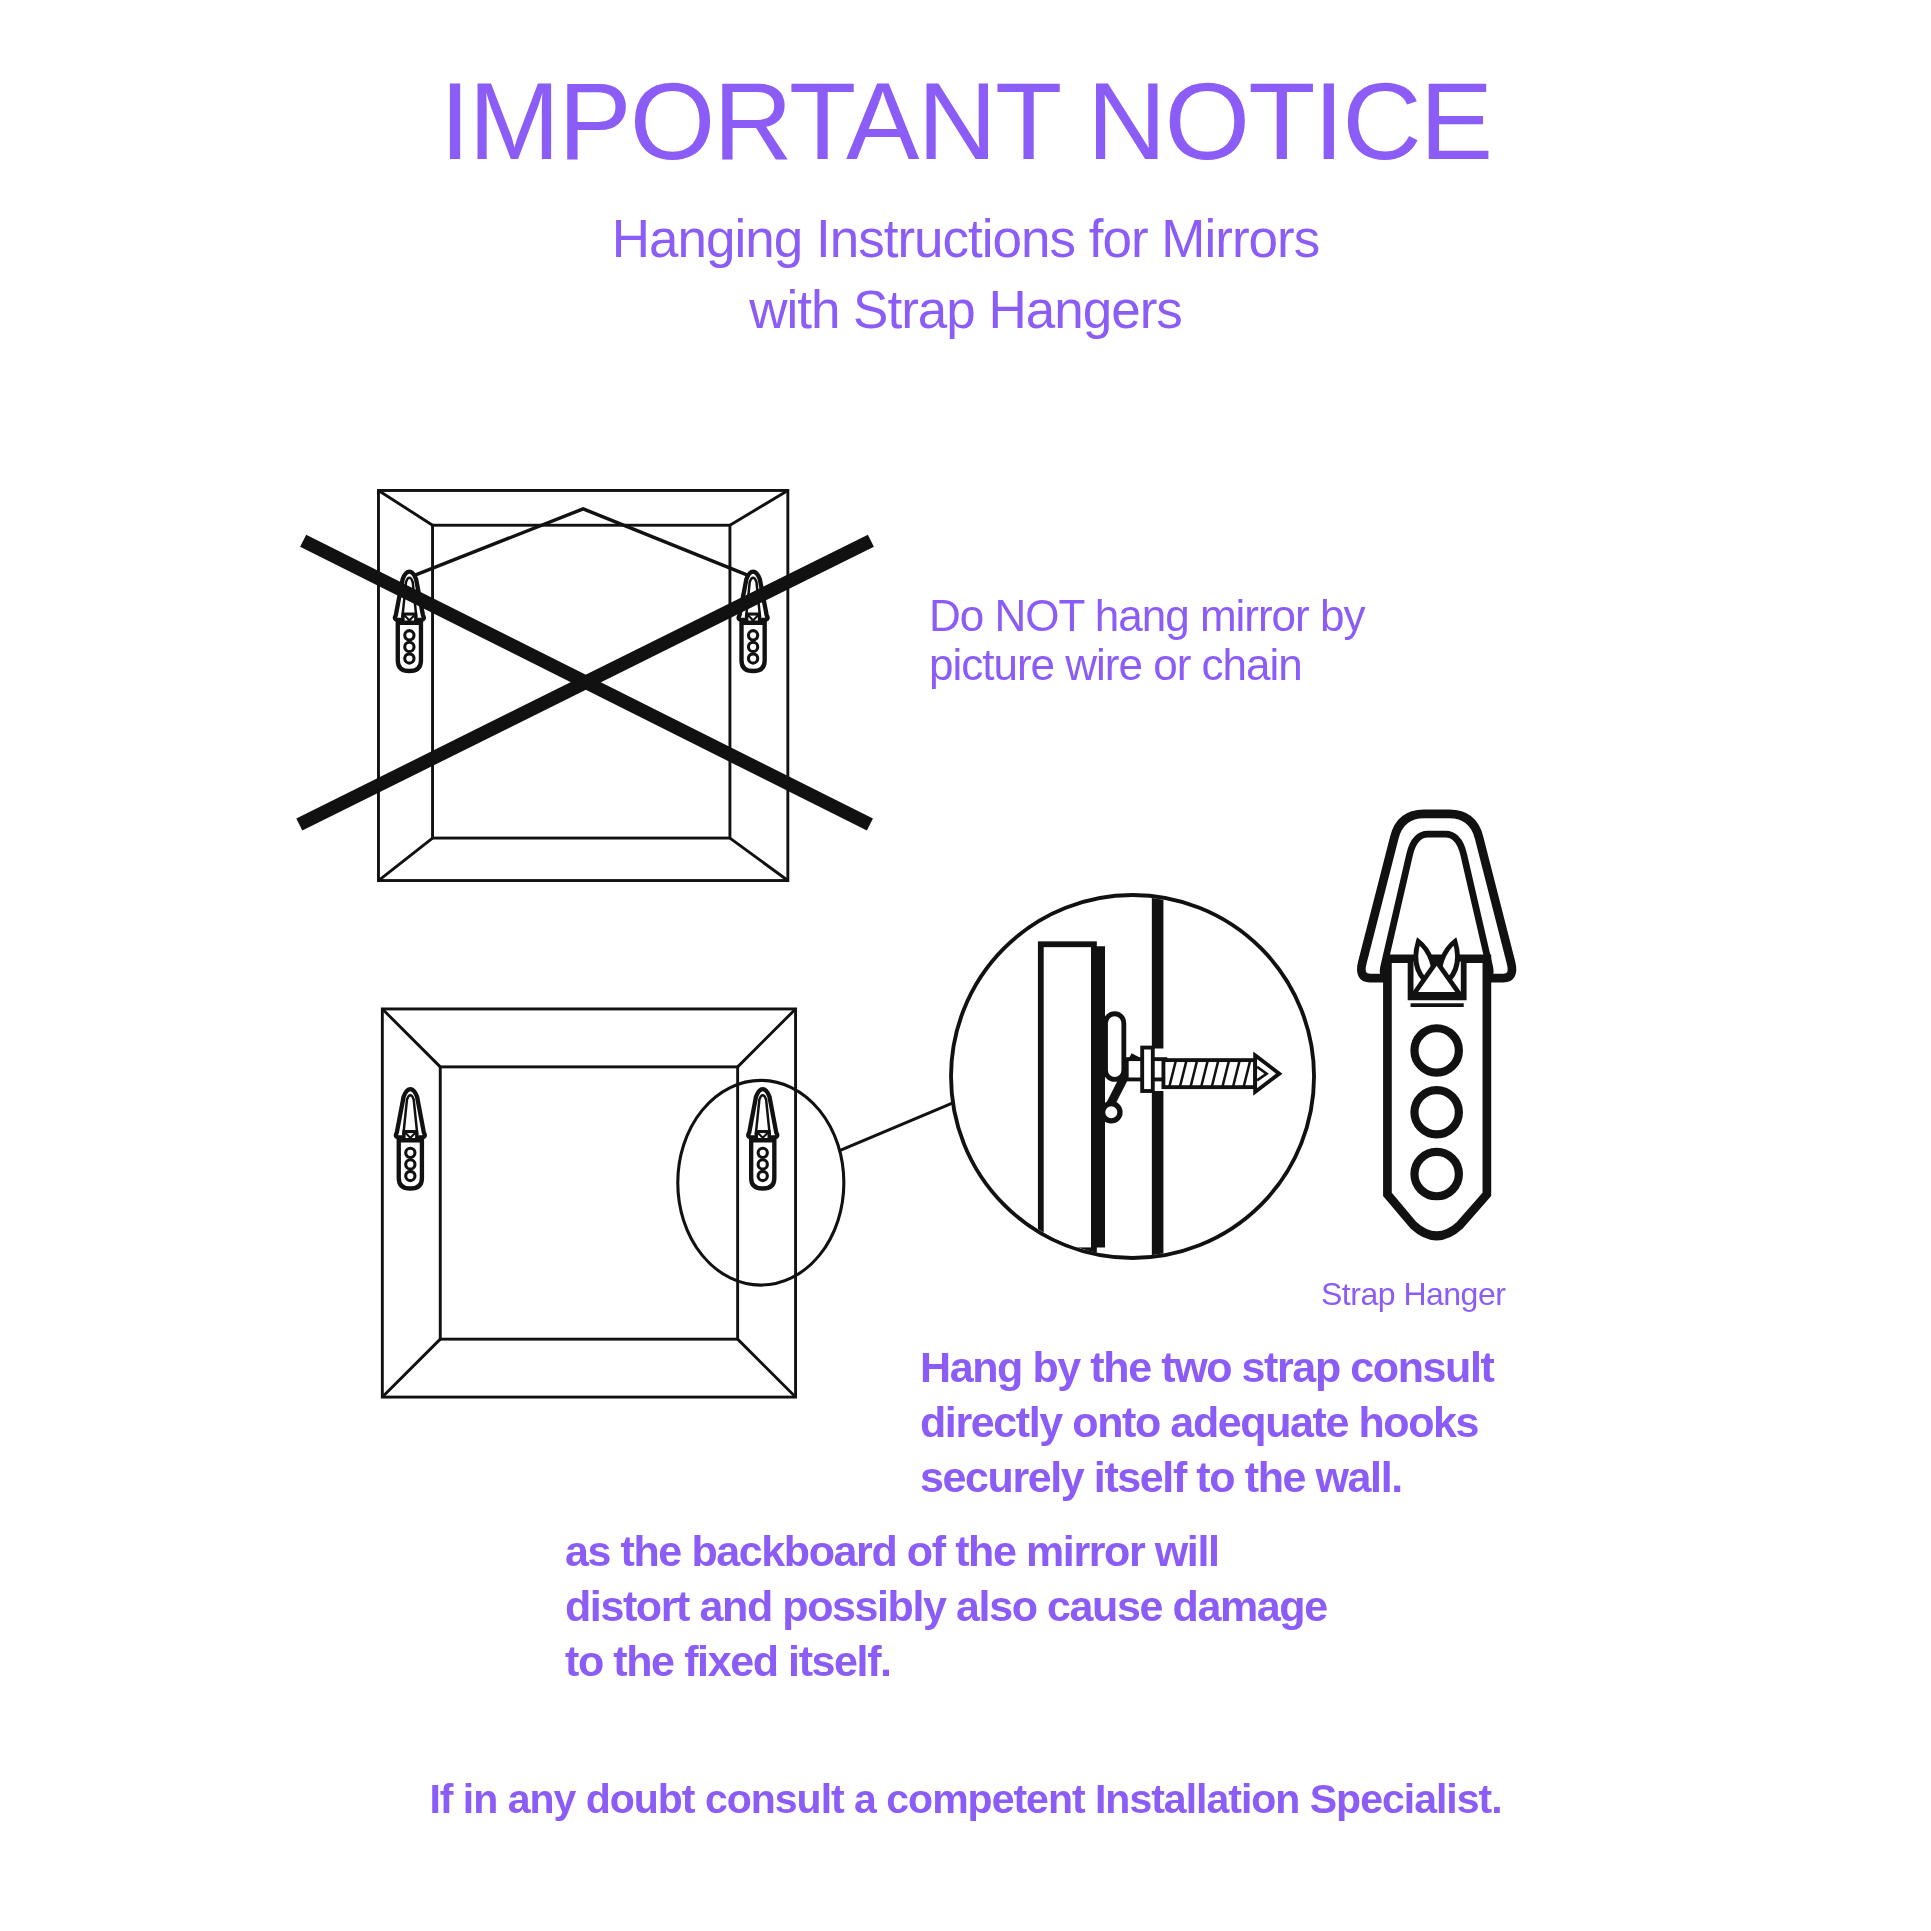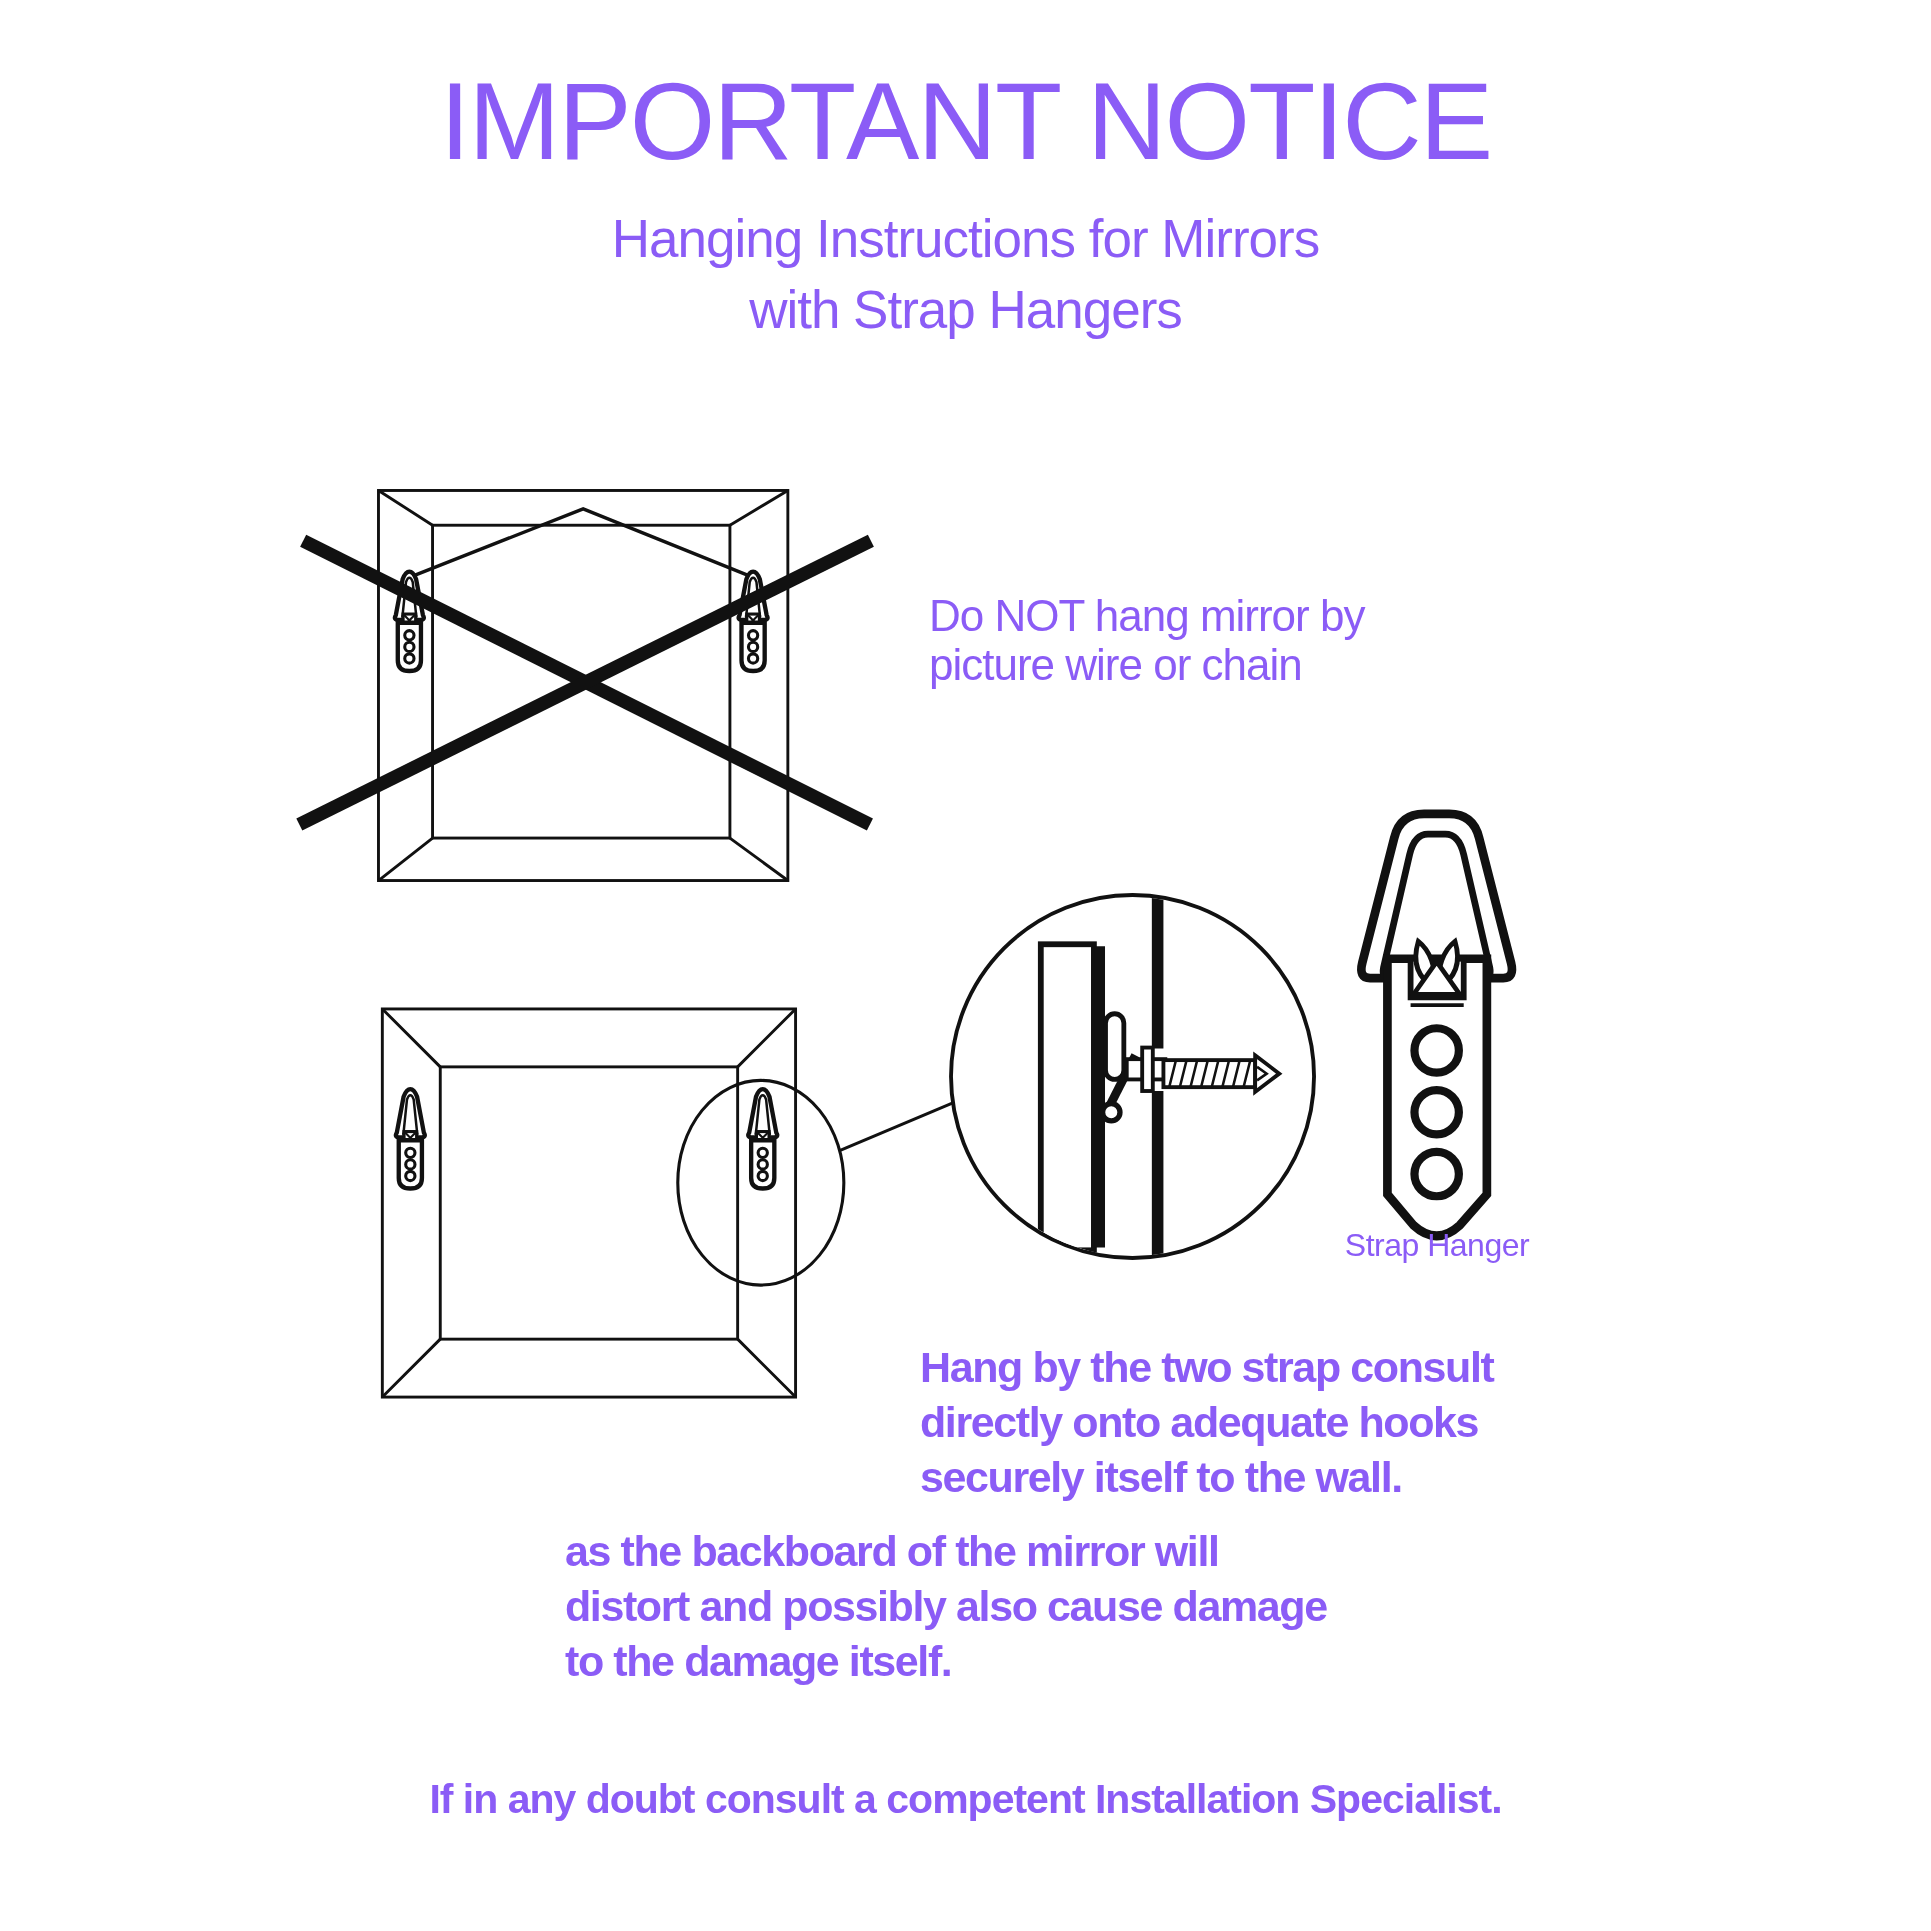--- a/index.html
+++ b/index.html
@@ -35,21 +35,21 @@
   }
   .damp{
     left:565px;top:1524px;
     font-size:43px;font-weight:700;letter-spacing:-1.4px;line-height:55px;
   }
   .footer-line{
     left:0;top:1777px;width:1931px;text-align:center;
     font-size:41px;font-weight:700;letter-spacing:-1px;line-height:1.1;
   }
   .strap-label{
-    left:1321px;top:1229px;width:232px;text-align:center;
+    left:1321px;top:1278px;width:232px;
     font-size:32px;font-weight:400;letter-spacing:-0.5px;line-height:1;
   }
   .txt span{display:block;}
 </style>
 </head>
 <body>
 
 <div class="page">
 
   <svg class="art" viewBox="0 0 2000 2000" fill="none" stroke="#111111" stroke-width="3">
@@ -146,19 +146,19 @@
 
   <div class="txt hang">
     <span>Hang by the two strap consult</span>
     <span>directly onto adequate hooks</span>
     <span>securely itself to the wall.</span>
   </div>
 
   <div class="txt damp">
     <span>as the backboard of the mirror will</span>
     <span>distort and possibly also cause damage</span>
-    <span>to the damage itself.</span>
+    <span>to the fixed itself.</span>
   </div>
 
   <div class="txt footer-line">If in any doubt consult a competent Installation Specialist.</div>
 
 </div>
 
 
 </body></html>

